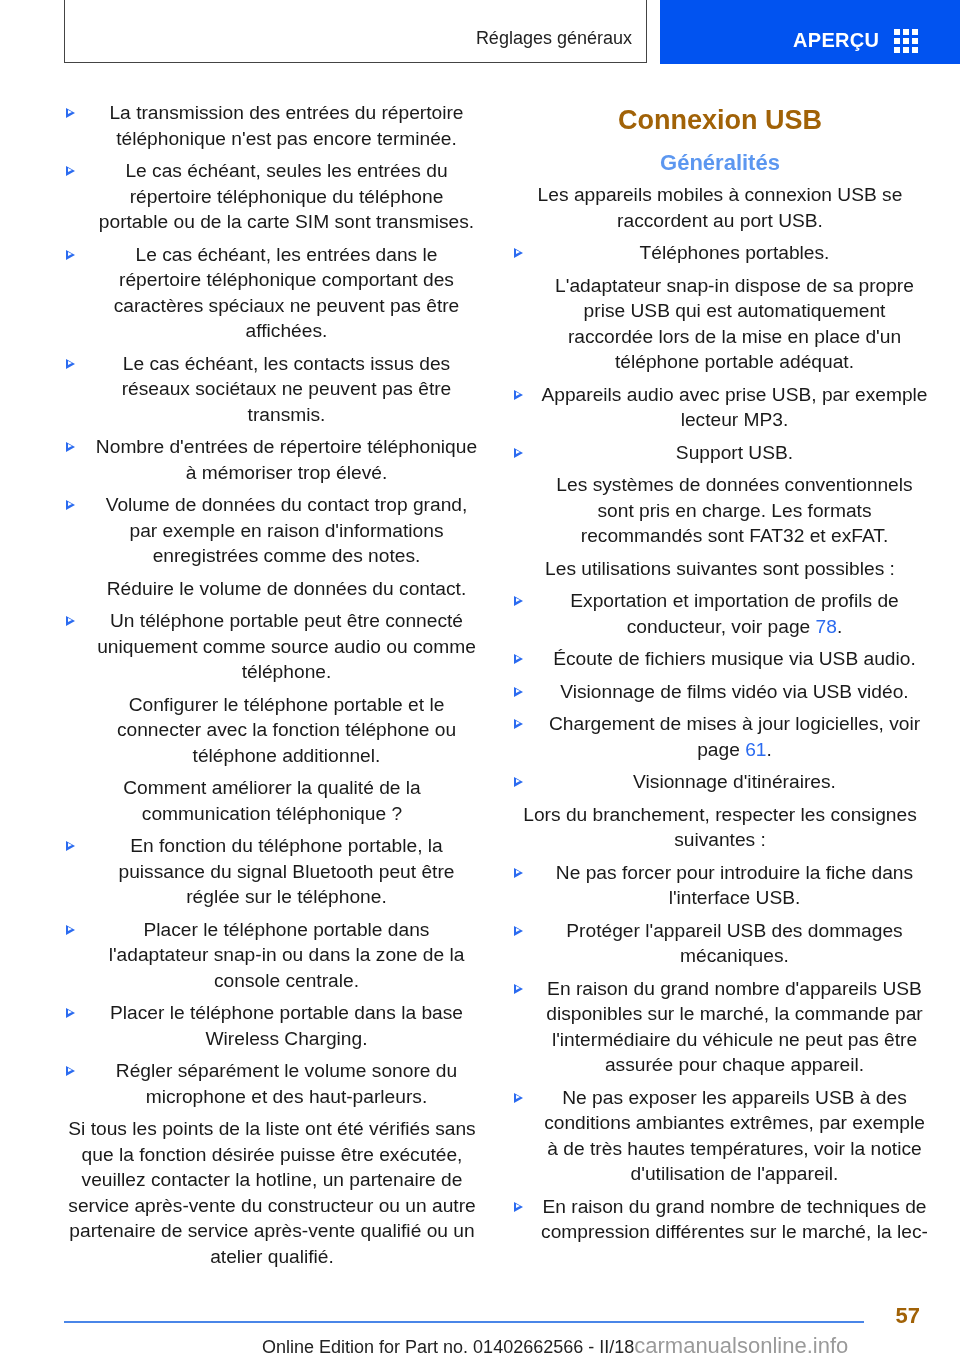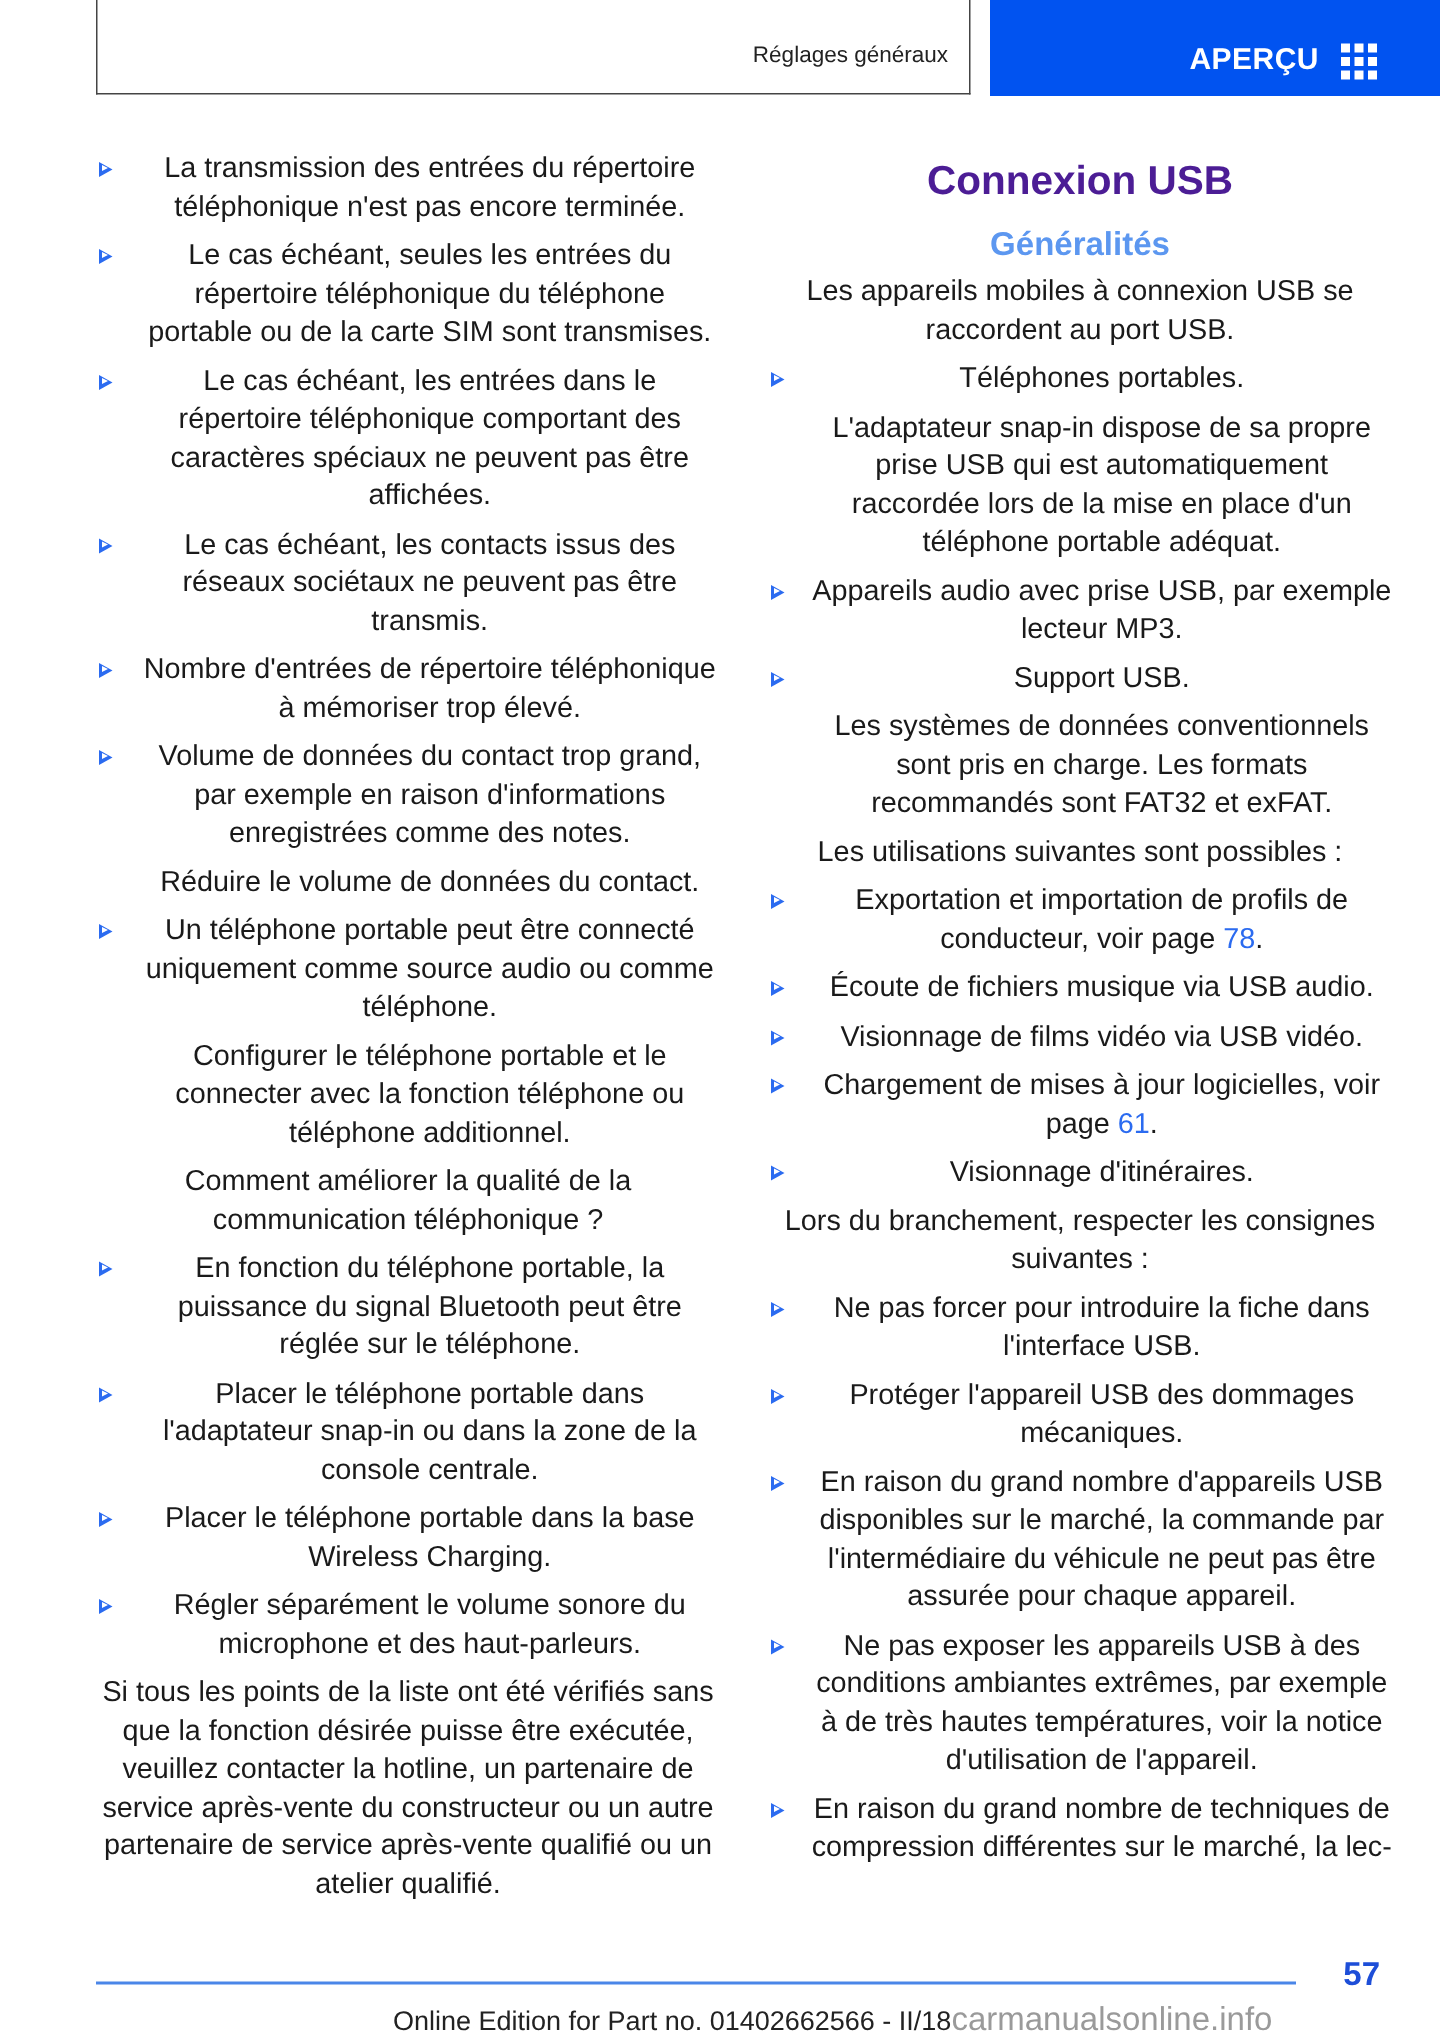--- a/index.html
+++ b/index.html
@@ -5,21 +5,21 @@
     html, body { margin: 0; padding: 0; }
     body {
       width: 960px; height: 1362px; background: #ffffff; position: relative; overflow: hidden;
       font-family: "Liberation Sans", sans-serif; color: #1a1a1a;
     }
     .header-box {
       position: absolute; left: 64px; top: -2px; width: 583px; height: 65px;
       border: 1.5px solid #444; border-top: none; box-sizing: border-box; background: #fff;
     }
     .header-title {
-      position: absolute; right: 14px; top: 30px; font-size: 15px; color: #222;
+      position: absolute; right: 14px; top: 30px; font-size: 18px; color: #222;
     }
     .header-blue {
       position: absolute; left: 660px; top: 0; width: 300px; height: 64px; background: #0153f0;
     }
     .apercu-label {
       position: absolute; left: 793px; top: 29px; font-size: 20px; font-weight: bold; color: #fff; letter-spacing: 0.3px;
     }
     .grid-icon {
       position: absolute; left: 894px; top: 29px; width: 28px; height: 24px;
       display: grid; grid-template-columns: repeat(3, 6px); grid-template-rows: repeat(3, 6px); gap: 3px;
@@ -38,25 +38,25 @@
     }
     .bl .tri::after {
       content: ""; position: absolute; left: -7.5px; top: -2.6px; width: 0; height: 0;
       border-top: 2.6px solid transparent; border-bottom: 2.6px solid transparent;
       border-left: 4.6px solid #fff;
     }
     .sub { padding-left: 29px; margin-bottom: 7px; }
     .para { margin-bottom: 7px; }
     .link { color: #2b6bf0; }
 
-    h1.sec { margin: 4px 0 14px 0; font-size: 27px; line-height: 32px; color: #4c1d95; font-weight: bold; }
+    h1.sec { margin: 4px 0 14px 0; font-size: 27px; line-height: 32px; color: #a16207; font-weight: bold; }
     h2.subsec { margin: 0 0 6px 0; font-size: 22px; line-height: 26px; color: #5c97f0; font-weight: bold; }
 
     .footer-rule { position: absolute; left: 64px; top: 1321px; width: 800px; height: 2px; background: #4a86e8; }
-    .page-num { position: absolute; right: 40px; top: 1303px; font-size: 22px; font-weight: bold; color: #1d4ed8; }
+    .page-num { position: absolute; right: 40px; top: 1303px; font-size: 22px; font-weight: bold; color: #a16207; }
     .footer-text { position: absolute; left: 262px; top: 1333px; font-size: 18px; color: #222; white-space: nowrap; }
     .footer-text .site { color: #9a9a9a; font-size: 22px; text-align: right; }
   </style>
 </head>
 <body>
 
 <div class="header-box">
   <span class="header-title">Réglages généraux</span>
 </div>
 <div class="header-blue">

